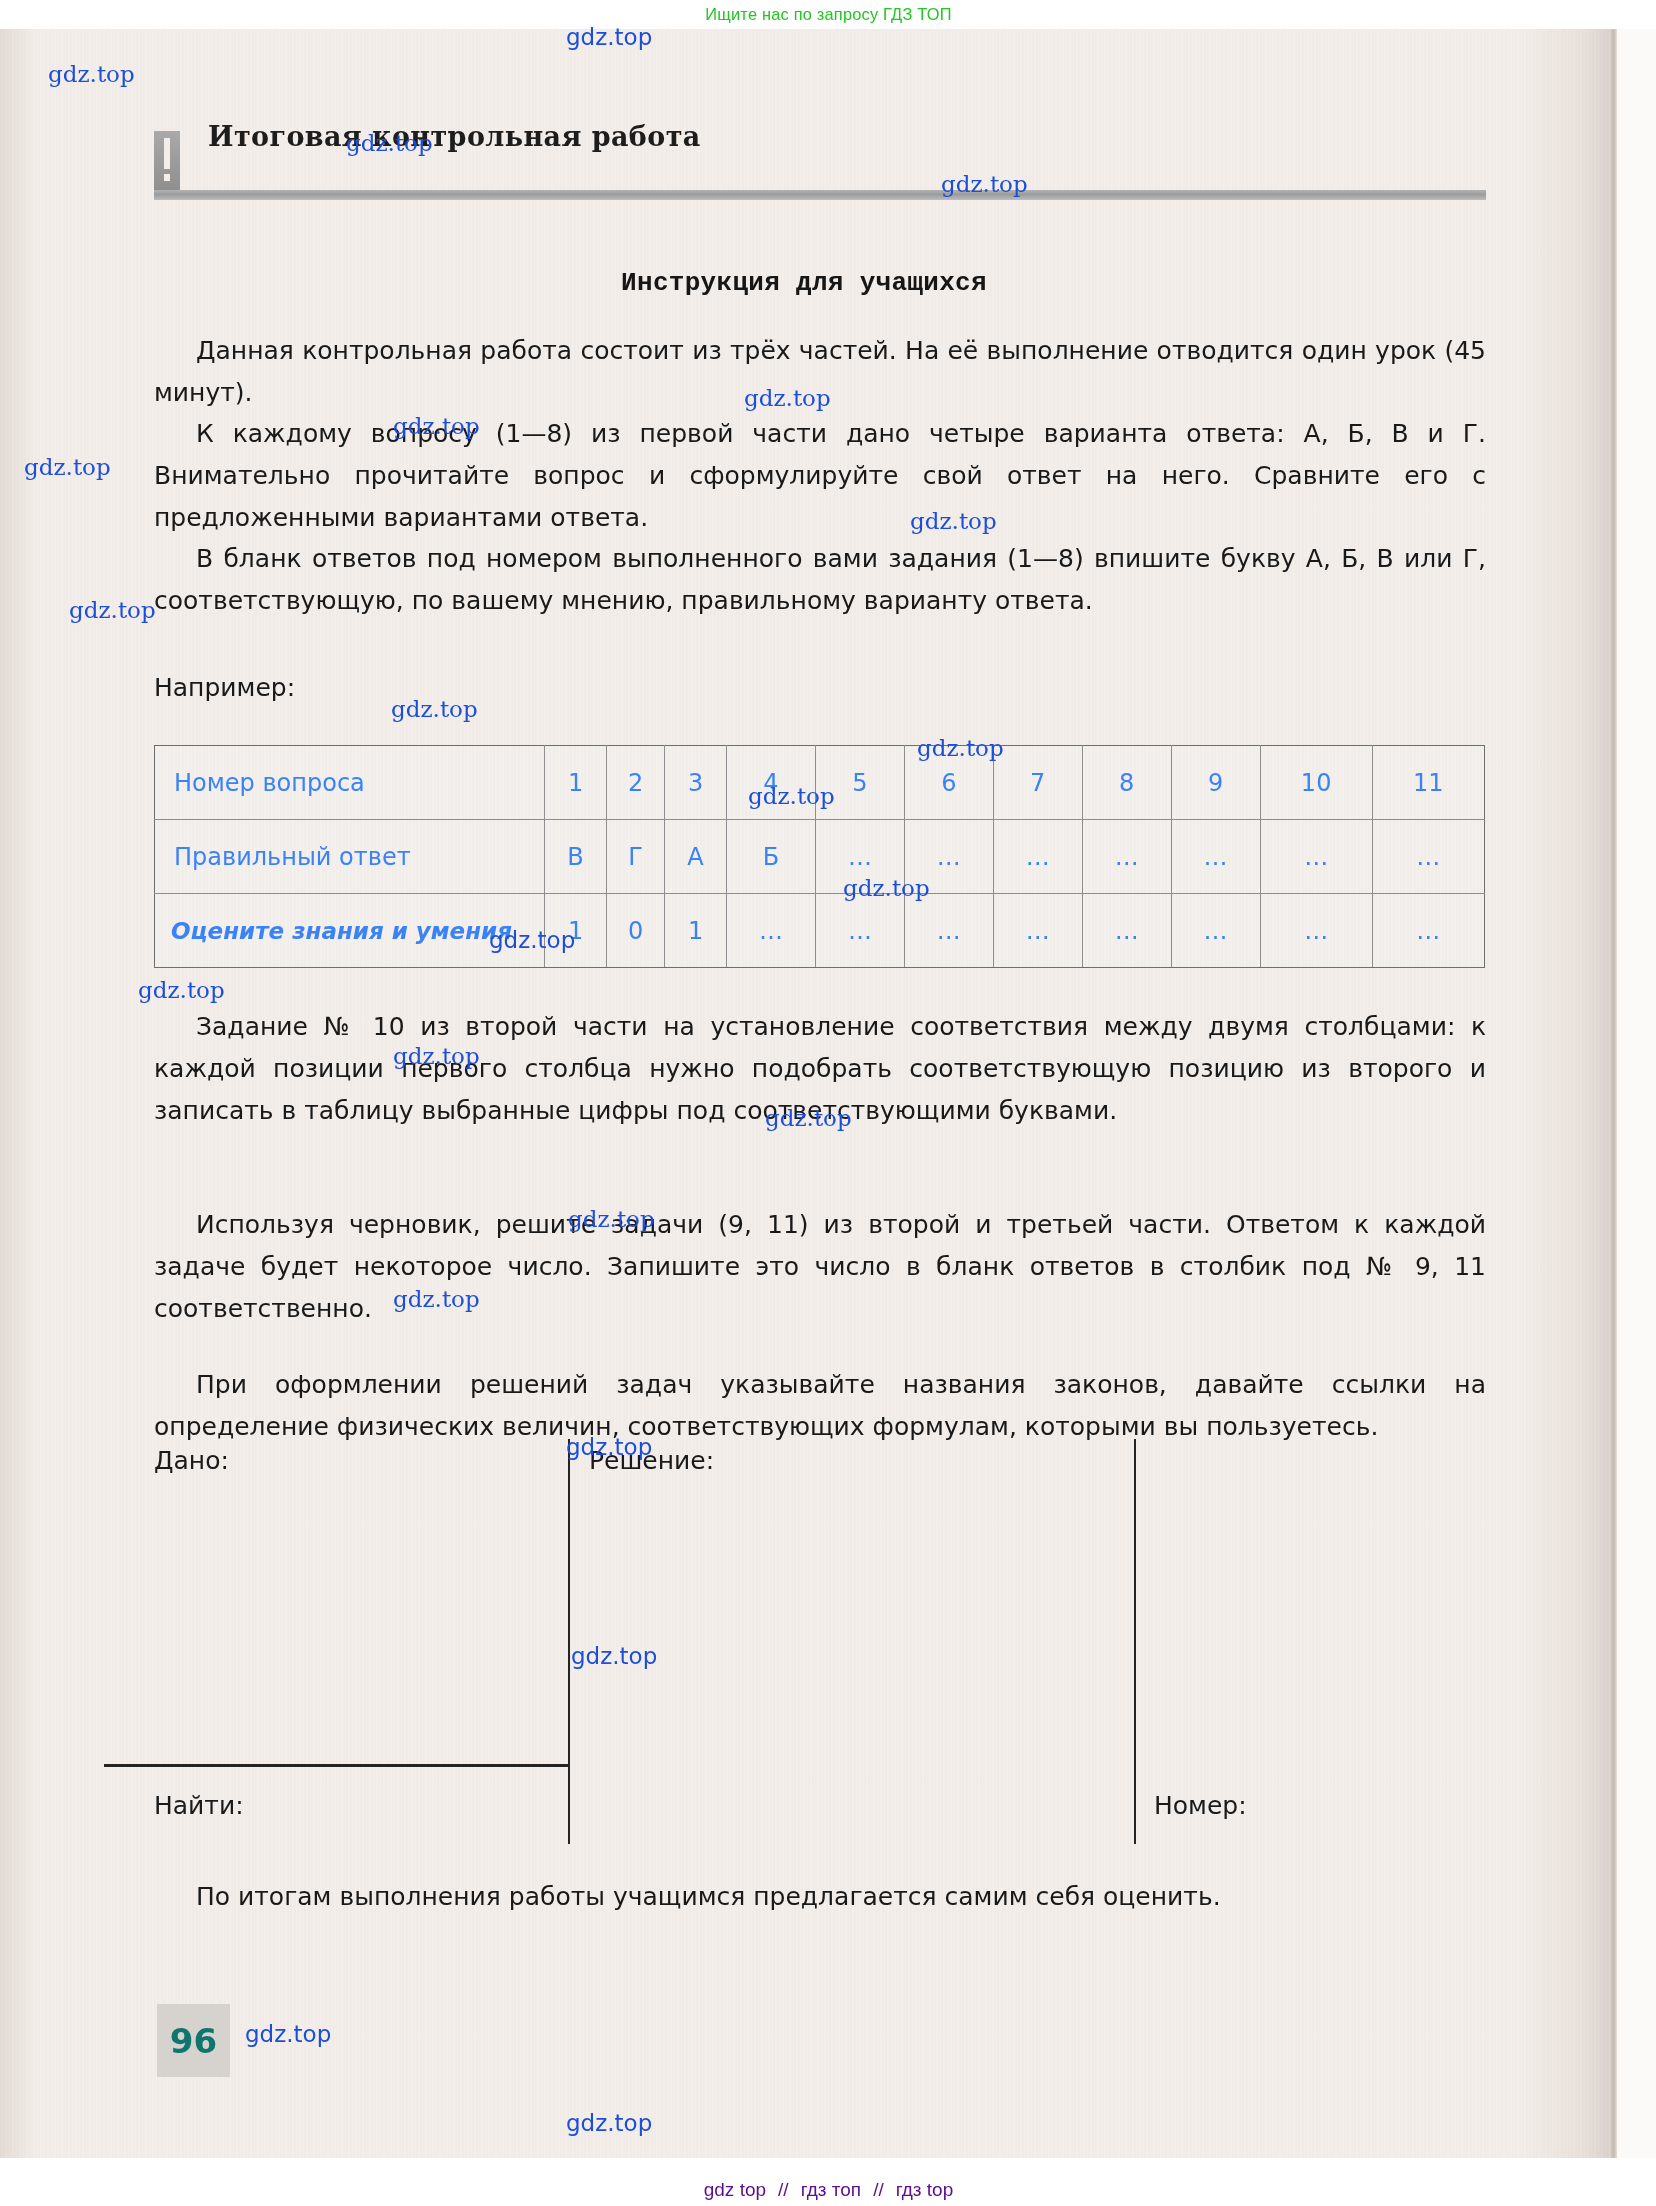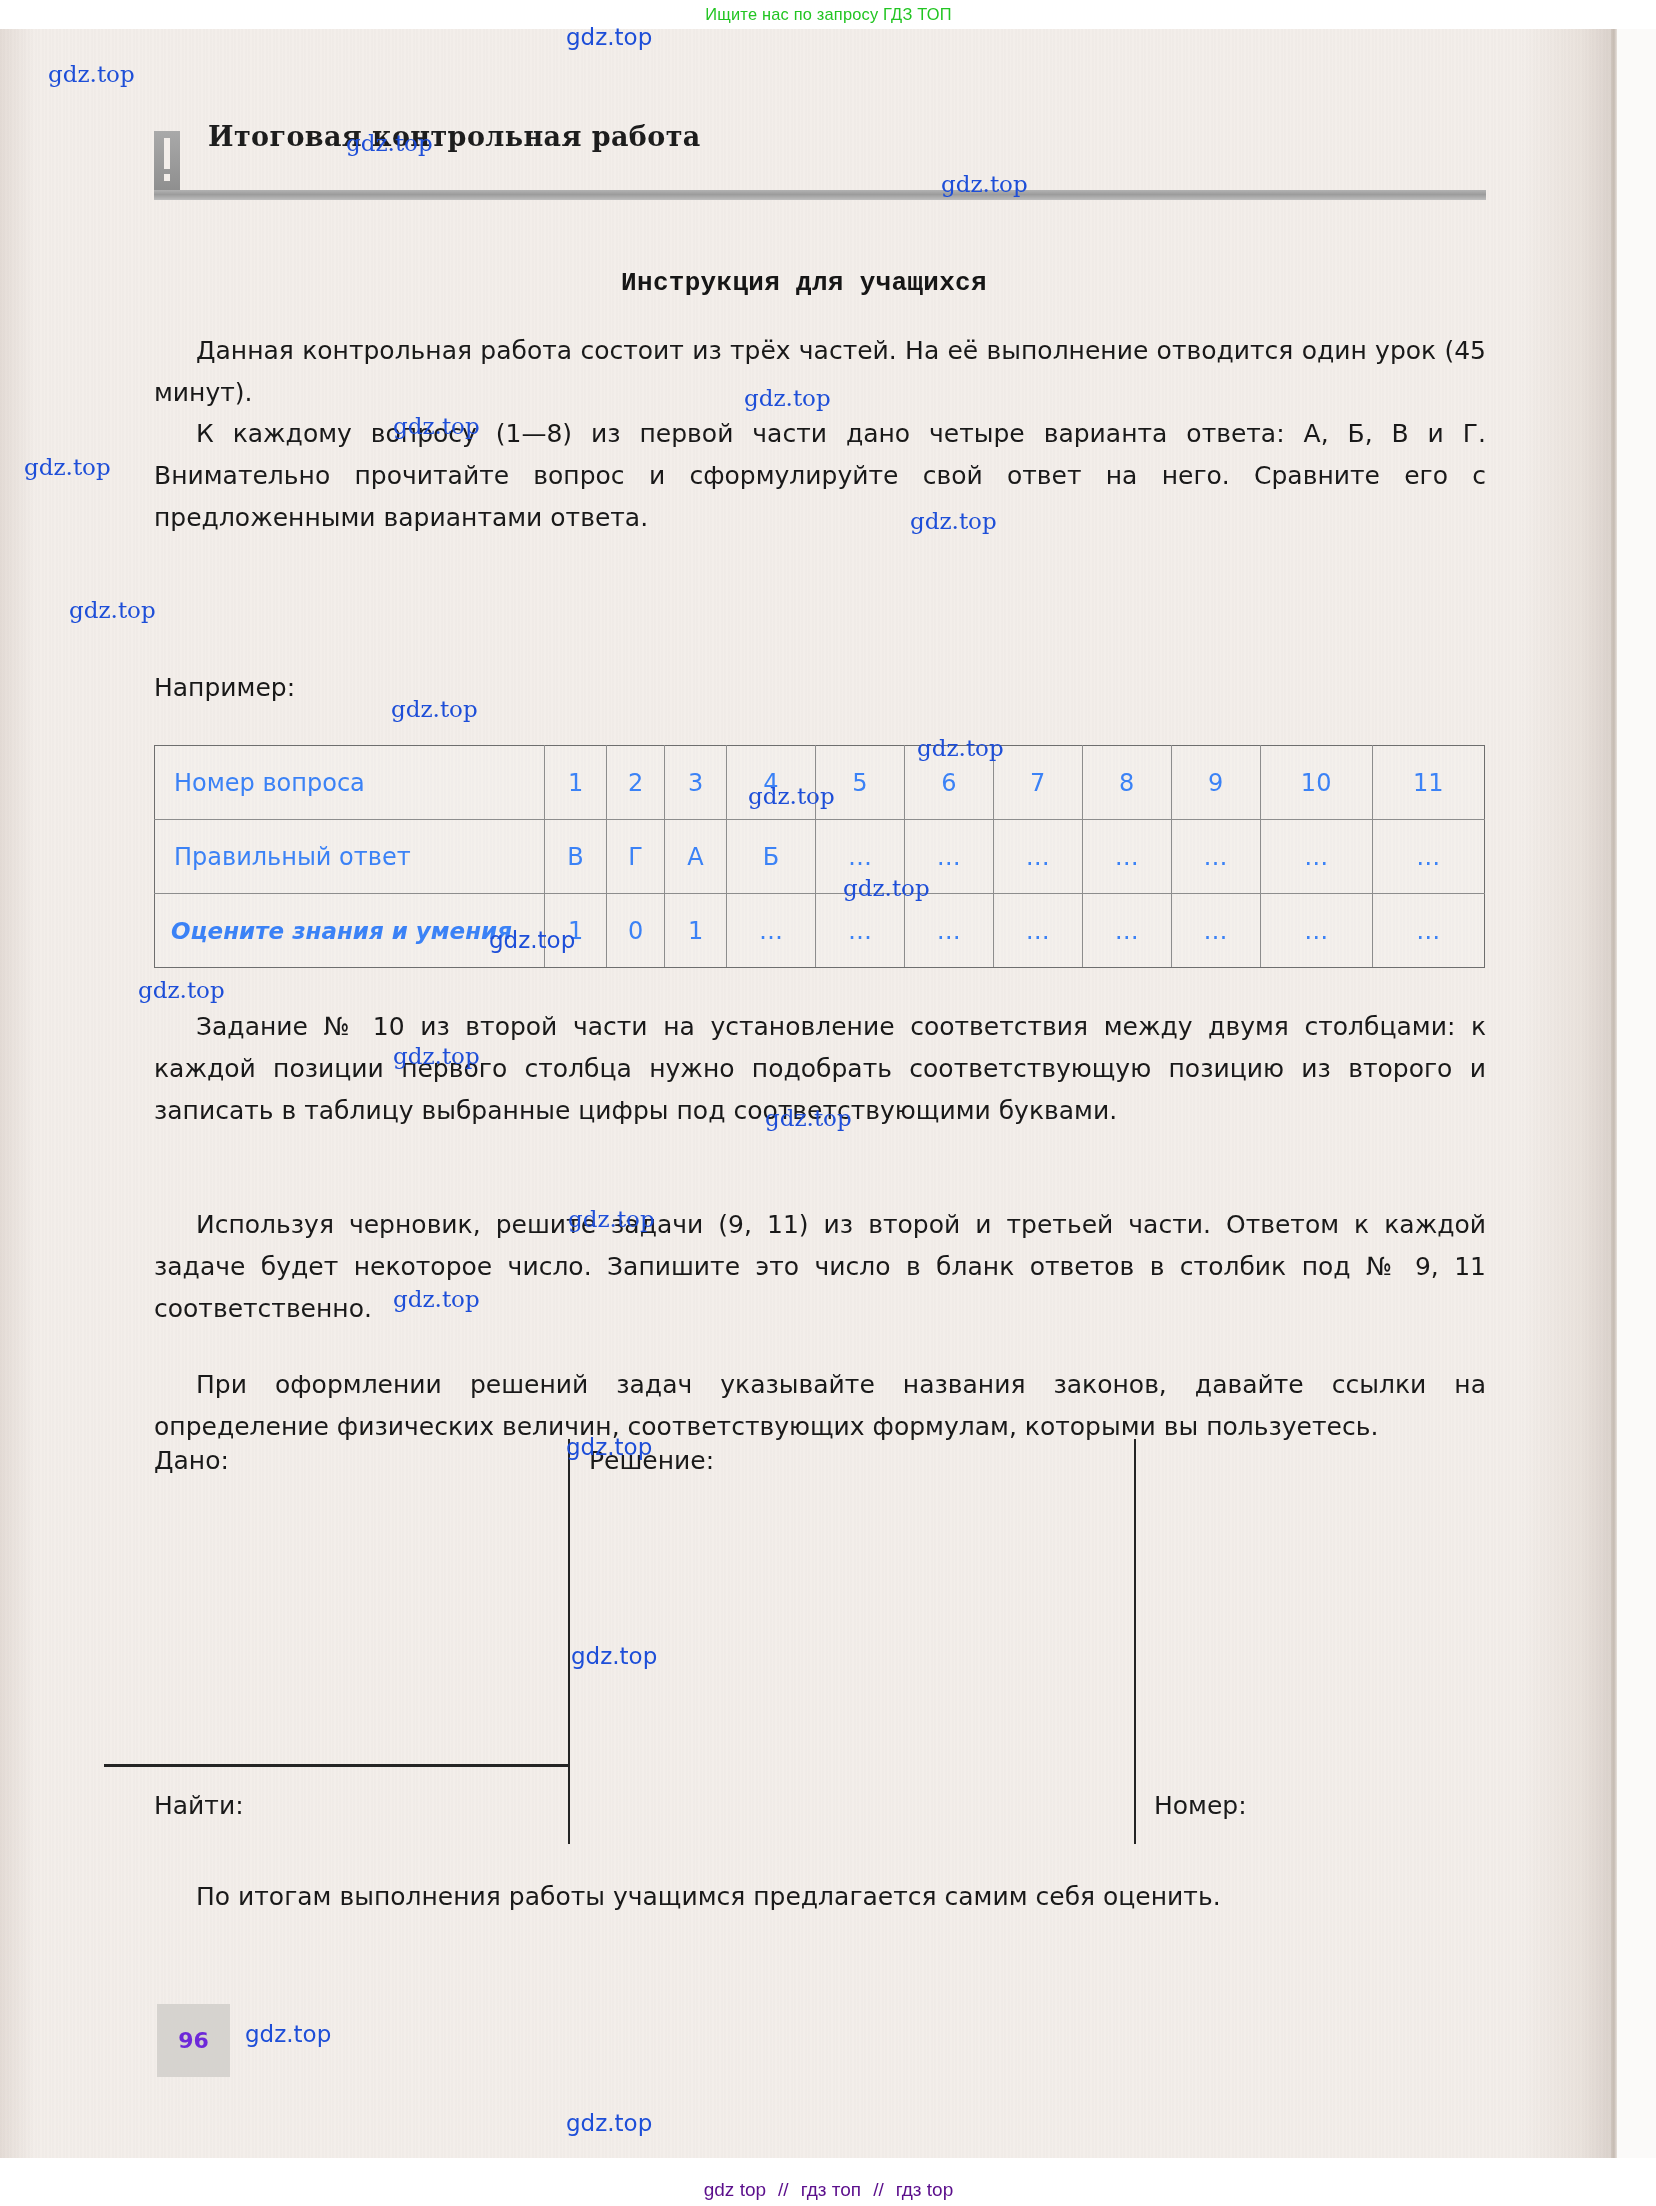--- a/index.html
+++ b/index.html
@@ -154,21 +154,21 @@
   #lbl-otvet{left:1000px;top:345px;}
   #vline-1{position:absolute;left:414px;top:-7px;width:2.2px;height:405px;background:#242424;}
   #vline-2{position:absolute;left:980px;top:-7px;width:2.2px;height:405px;background:#242424;}
   #hline-1{position:absolute;left:-50px;top:318px;width:466px;height:2.6px;background:#242424;}
 
   
   #page-number{
     position:absolute;left:157px;top:2004px;width:73px;height:73px;
     background:#d6d3cf;
     display:flex;align-items:center;justify-content:center;
-    font-size:22px;font-weight:bold;color:#6d28d9;
+    font-size:34px;font-weight:bold;color:#0f766e;
     font-family:"DejaVu Sans", sans-serif;
   }
 
   
   #footer{
     position:absolute;left:0;top:2172px;width:1657px;height:35px;
     background:#ffffff;display:flex;align-items:center;justify-content:center;
     gap:0px;
   }
   #footer .f{
@@ -205,20 +205,21 @@
       <div class="dot"></div>
     </div>
     <div id="heading-title">Итоговая контрольная работа</div>
     <div id="heading-rule"></div>
   </div>
 
   <div id="subtitle">Инструкция для учащихся</div>
 
   <div class="para" style="top:330px;">Данная контрольная работа состоит из трёх частей. На её выполнение отводится один урок (45 минут).</div>
   <div class="para" style="top:413px;">К каждому вопросу (1—8) из первой части дано четыре варианта ответа: А, Б, В и Г. Внимательно прочитайте вопрос и сформулируйте свой ответ на него. Сравните его с предложенными вариантами ответа.</div>
+  <div class="para" style="top:538px;">В бланк ответов под номером выполненного вами задания (1—8) впишите букву А, Б, В или Г, соответствующую, по вашему мнению, правильному варианту ответа.</div>
 
   <div id="example-label">Например:</div>
 
   <table id="answer-table">
     <tbody>
         <tr>
           <td class="rowlabel">Номер вопроса</td>
           <td class="cell">1</td>
           <td class="cell">2</td>
           <td class="cell">3</td>

